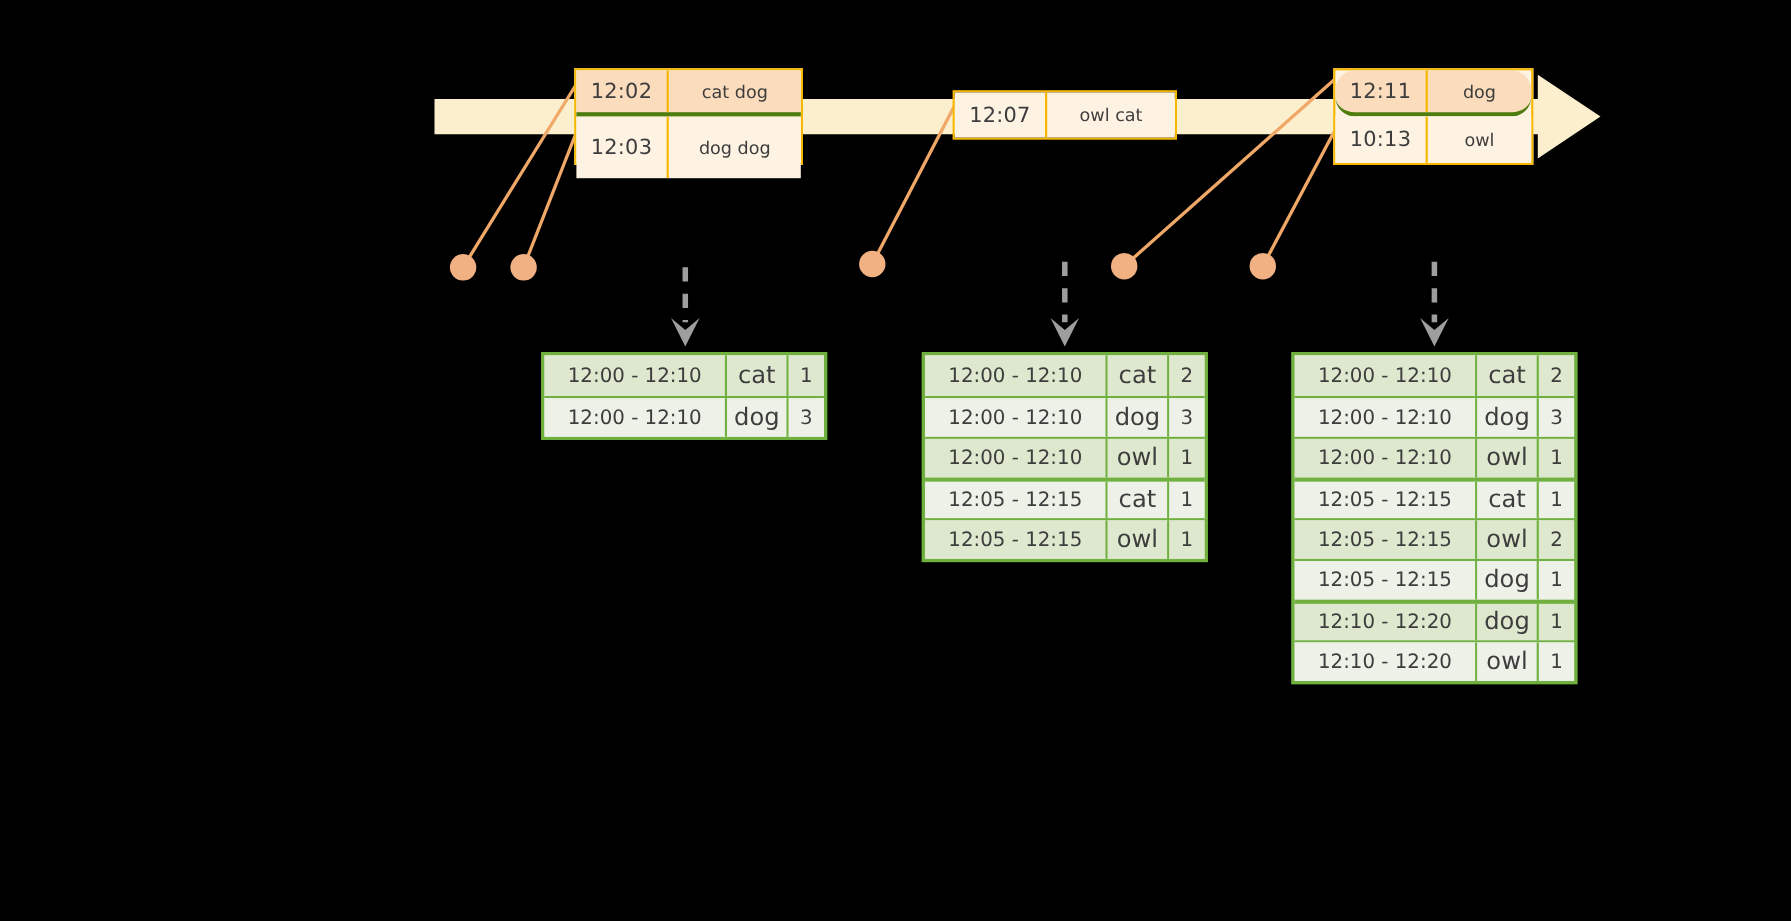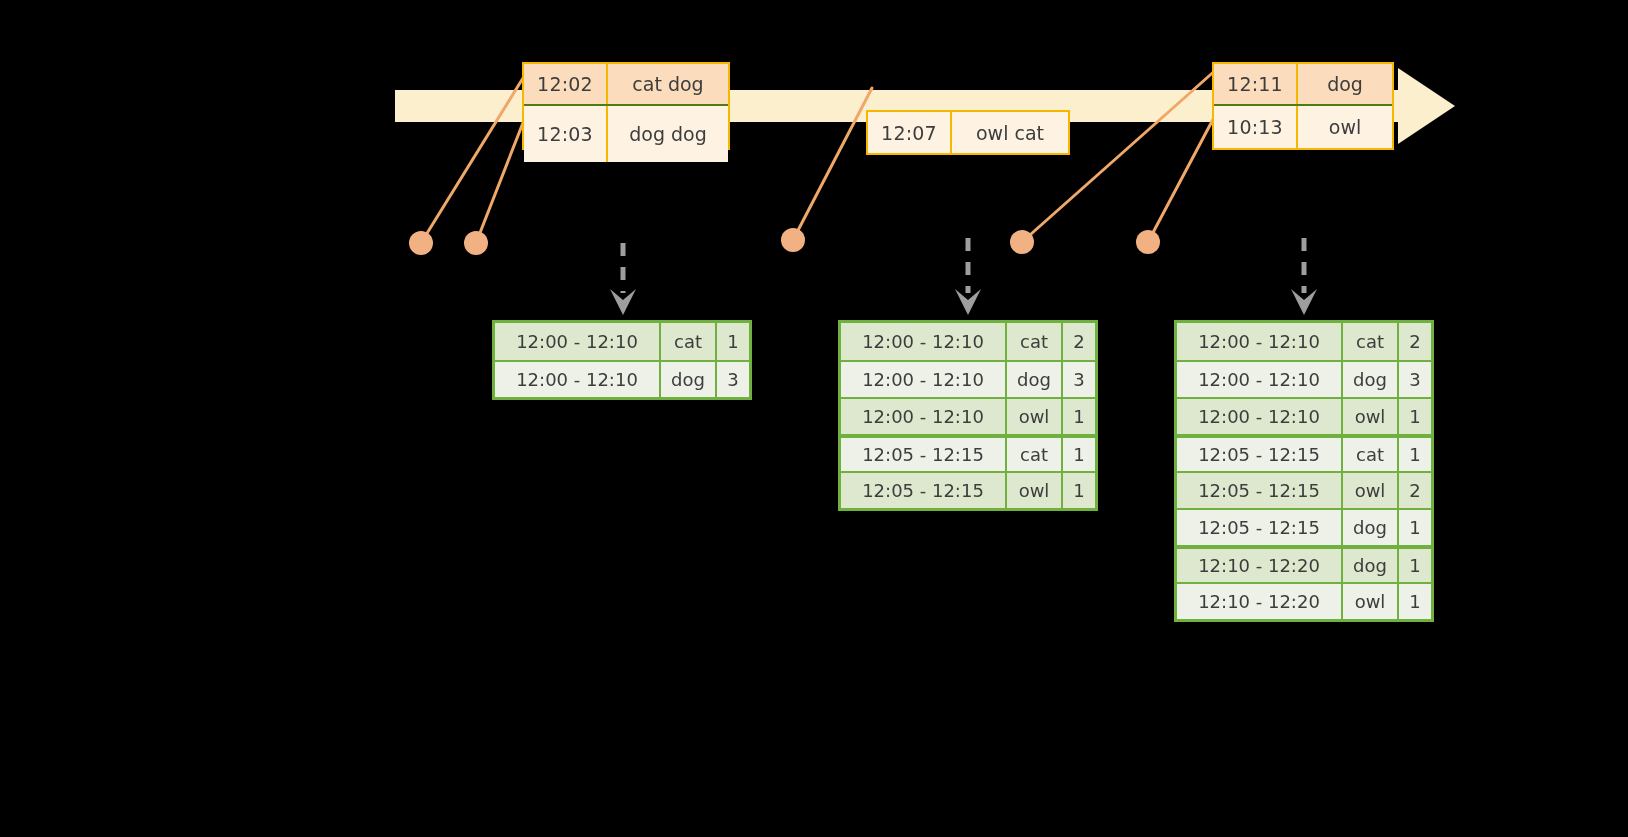--- a/index.html
+++ b/index.html
@@ -13,34 +13,34 @@
 
   
   .evt-box{
     position:absolute;
     border:2px solid #F5B700;
     box-sizing:border-box;
     background:#FEF3E2;
   }
   .evt-row{
     display:flex;align-items:stretch;
-    border-bottom:2px solid #4d7c0f;
+    border-bottom:4px solid #4d7c0f;
     box-sizing:border-box;
   }
   .evt-row:last-child{border-bottom:none;}
   .evt-row.shaded{background:#FBDCBC;}
   .evt-row.plain{background:#FEF3E2;}
   .evt-time{
     width:84px;display:flex;align-items:center;justify-content:center;
     font-size:19px;letter-spacing:.2px;color:#3d3d3d;
     border-right:2px solid #F5B700;box-sizing:border-box;
   }
   .evt-words{
     flex:1;display:flex;align-items:center;justify-content:center;
-    font-size:19px;color:#3d3d3d;padding:0 12px;white-space:nowrap;
+    font-size:16px;color:#3d3d3d;padding:0 12px;white-space:nowrap;
   }
 
   
   .res-table{
     position:absolute;
     border:3px solid #6FB03E;
     box-sizing:border-box;
     background:#6FB03E;
   }
   .res-row{
@@ -49,21 +49,21 @@
   }
   .res-row + .res-row{border-top:2px solid #6FB03E;}
   .res-row.grpend + .res-row{border-top:4px solid #6FB03E;}
   .res-win{
     display:flex;align-items:center;justify-content:center;
     font-size:18px;color:#3d3d3d;white-space:nowrap;
     border-right:2px solid #6FB03E;box-sizing:border-box;
   }
   .res-key{
     display:flex;align-items:center;justify-content:center;
-    font-size:18px;color:#3d3d3d;
+    font-size:22px;color:#3d3d3d;
     border-right:2px solid #6FB03E;box-sizing:border-box;
   }
   .res-cnt{
     display:flex;align-items:center;justify-content:center;
     font-size:18px;color:#3d3d3d;box-sizing:border-box;
   }
   .shade-a{background:#DDE8CE;}
   .shade-b{background:#EDF1E8;}
 </style>
 </head>
@@ -113,29 +113,29 @@
       <div class="evt-row shaded" style="height: 42px;">
         <div class="evt-time">12:02</div>
         <div class="evt-words">cat dog</div>
       </div>
       <div class="evt-row plain" style="height: 56px;">
         <div class="evt-time">12:03</div>
         <div class="evt-words">dog dog</div>
       </div>
     </div>
 
-  <div class="evt-box" id="evt-2" style="left:866px;top:82px;width:204px;height:45px;margin-top:28px;">
+  <div class="evt-box" id="evt-2" style="left:866px;top:82px;width:204px;height:45px;">
       <div class="evt-row plain" style="height: 41px;">
         <div class="evt-time">12:07</div>
         <div class="evt-words">owl cat</div>
       </div>
     </div>
 
   <div class="evt-box" id="evt-3" style="left:1212px;top:62px;width:182px;height:88px;">
-      <div class="evt-row shaded" style="height: 42px;">
+      <div class="evt-row shaded" style="height: 42px; border-radius: 18px;">
         <div class="evt-time">12:11</div>
         <div class="evt-words">dog</div>
       </div>
       <div class="evt-row plain" style="height: 42px;">
         <div class="evt-time">10:13</div>
         <div class="evt-words">owl</div>
       </div>
     </div>
 
   <div class="res-table" id="res-1" style="left:492px;top:320px;width:260px;">

